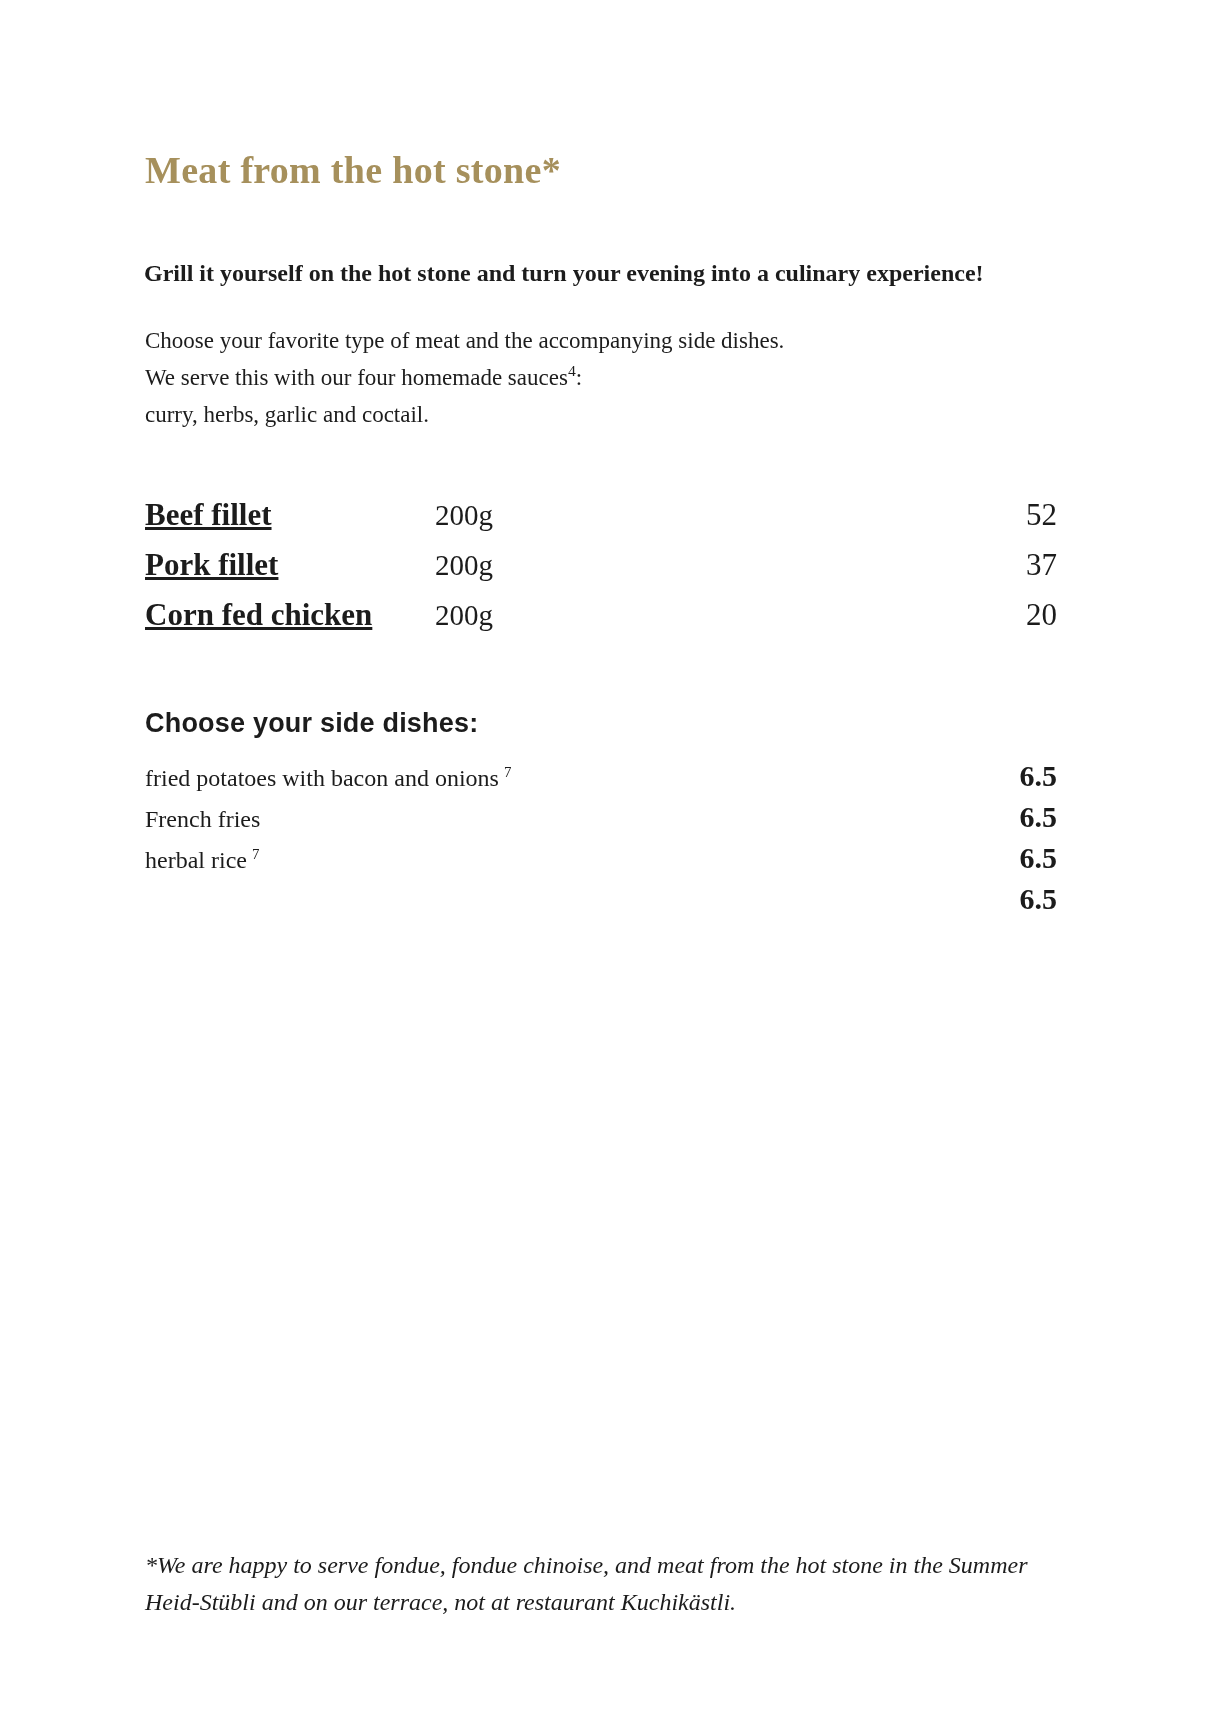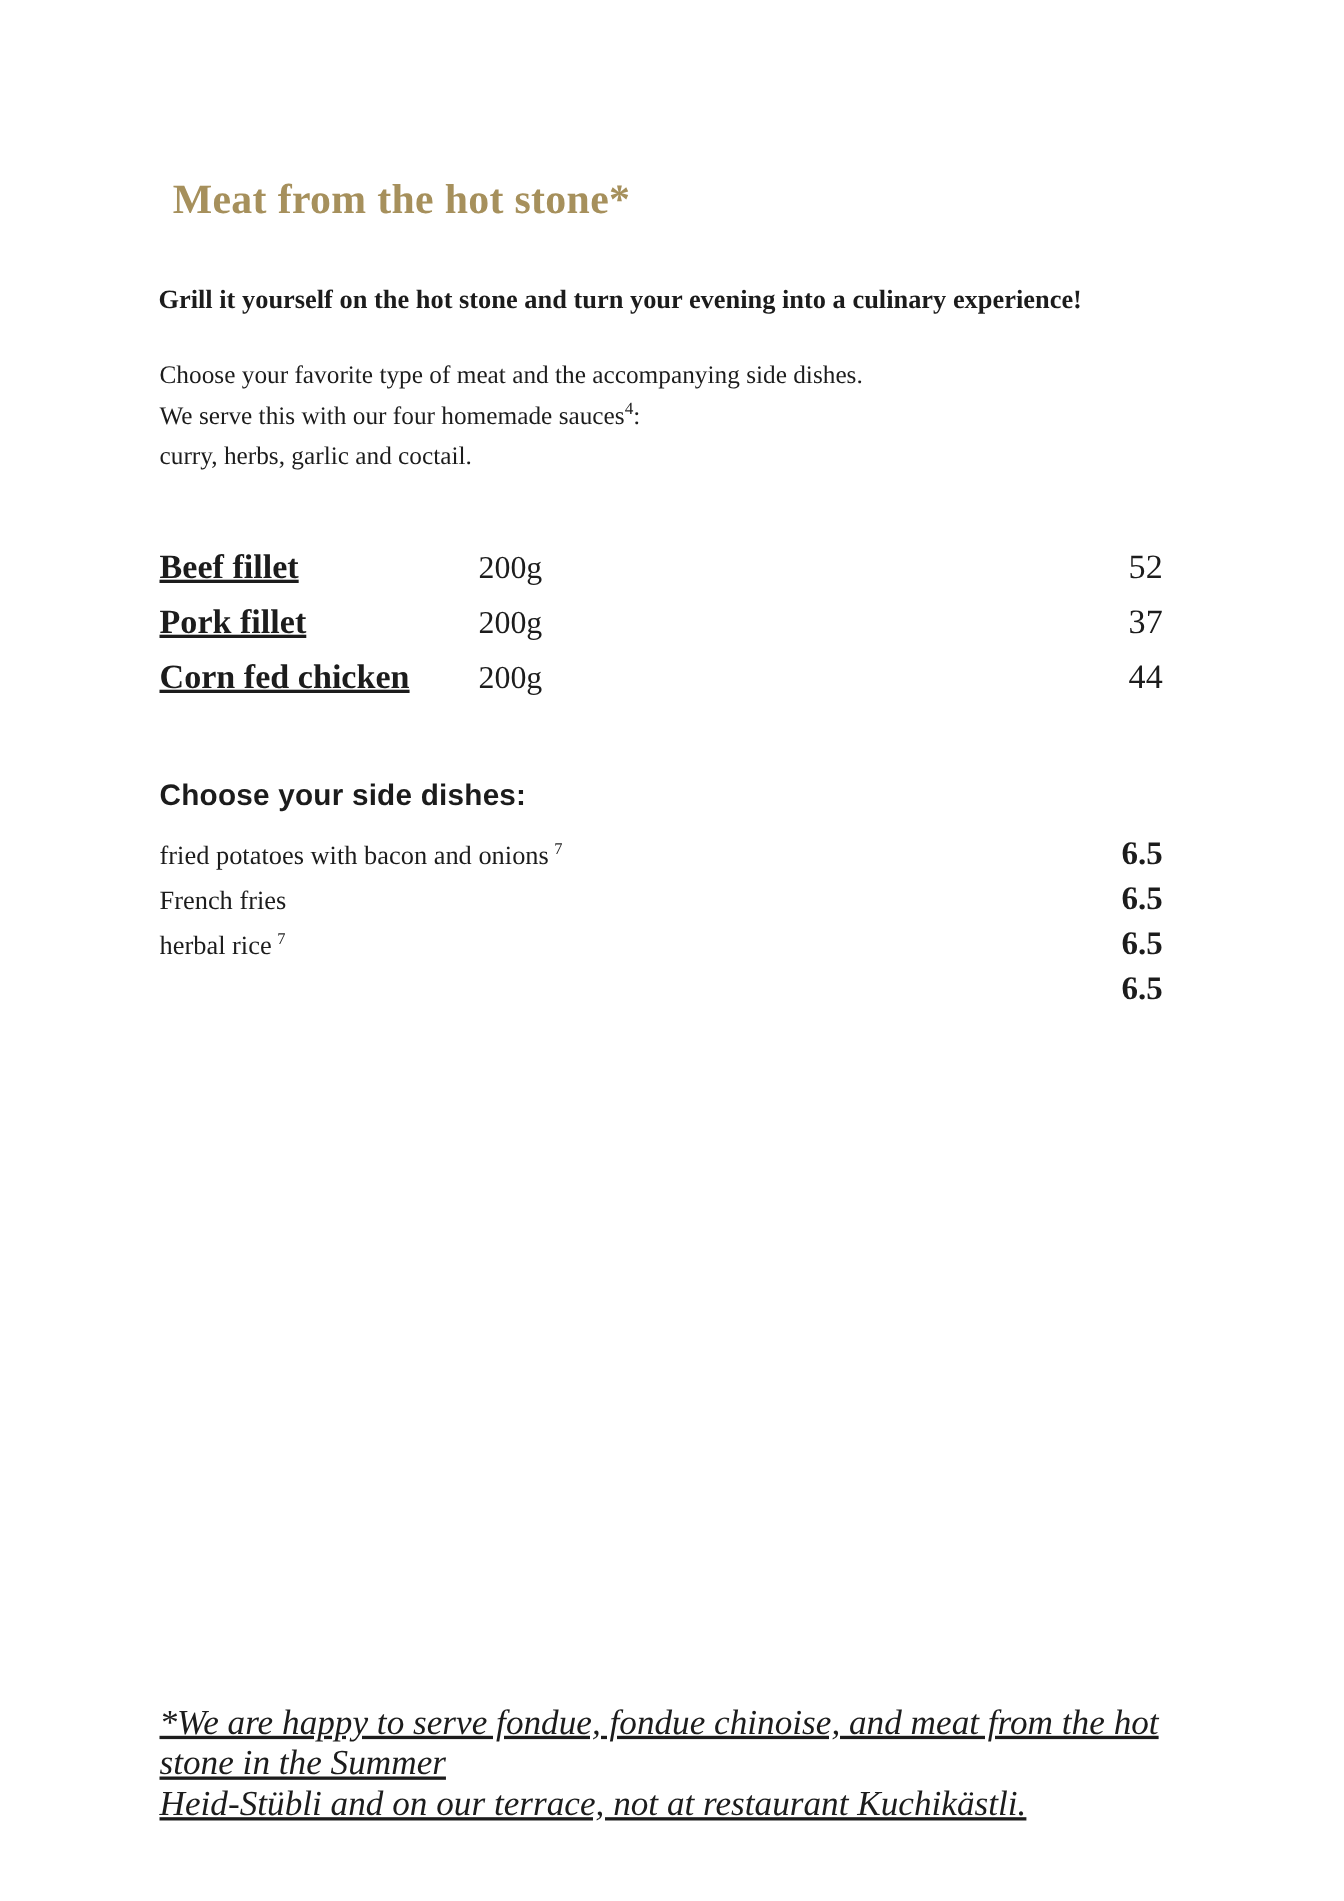--- a/index.html
+++ b/index.html
@@ -9,21 +9,21 @@
     height: 1728px;
     background: #ffffff;
     font-family: "Liberation Serif", "DejaVu Serif", serif;
     color: #1c1c1c;
     overflow: hidden;
   }
   .title {
     position: absolute;
     left: 145px;
     top: 148px;
-    margin: 12px;
+    margin: 0;
     font-size: 38px;
     font-weight: 700;
     color: #a6905c;
     letter-spacing: 0.3px;
     white-space: nowrap;
   }
   .headline {
     position: absolute;
     left: 144px;
     top: 260px;
@@ -110,25 +110,24 @@
     margin-left: auto;
     font-size: 30px;
     font-weight: 700;
   }
   .footnote {
     position: absolute;
     left: 145px;
     top: 1547px;
     margin: 0;
     width: 930px;
-    font-size: 32px;
+    font-size: 24px;
     font-style: italic;
     line-height: 37px;
     white-space: pre-line;
-    text-decoration: underline;
   }
 </style>
 </head>
 <body>
 
 <div class="page">
 
   <h1 class="title">Meat from the hot stone*</h1>
 
   <p class="headline">Grill it yourself on the hot stone and turn your evening into a culinary experience!</p>
@@ -146,21 +145,21 @@
       <span class="meat-price">52</span>
     </div>
     <div class="meat-row">
       <span class="meat-name">Pork fillet</span>
       <span class="meat-weight">200g</span>
       <span class="meat-price">37</span>
     </div>
     <div class="meat-row">
       <span class="meat-name">Corn fed chicken</span>
       <span class="meat-weight">200g</span>
-      <span class="meat-price">44</span>
+      <span class="meat-price">20</span>
     </div>
   </div>
 
   <h2 class="sides-heading">Choose your side dishes:</h2>
 
   <div class="side-list">
     <div class="side-row">
       <span class="side-name"><span>fried potatoes with bacon and onions</span><span class="sup-side">7</span></span>
       <span class="side-price">6.5</span>
     </div>

